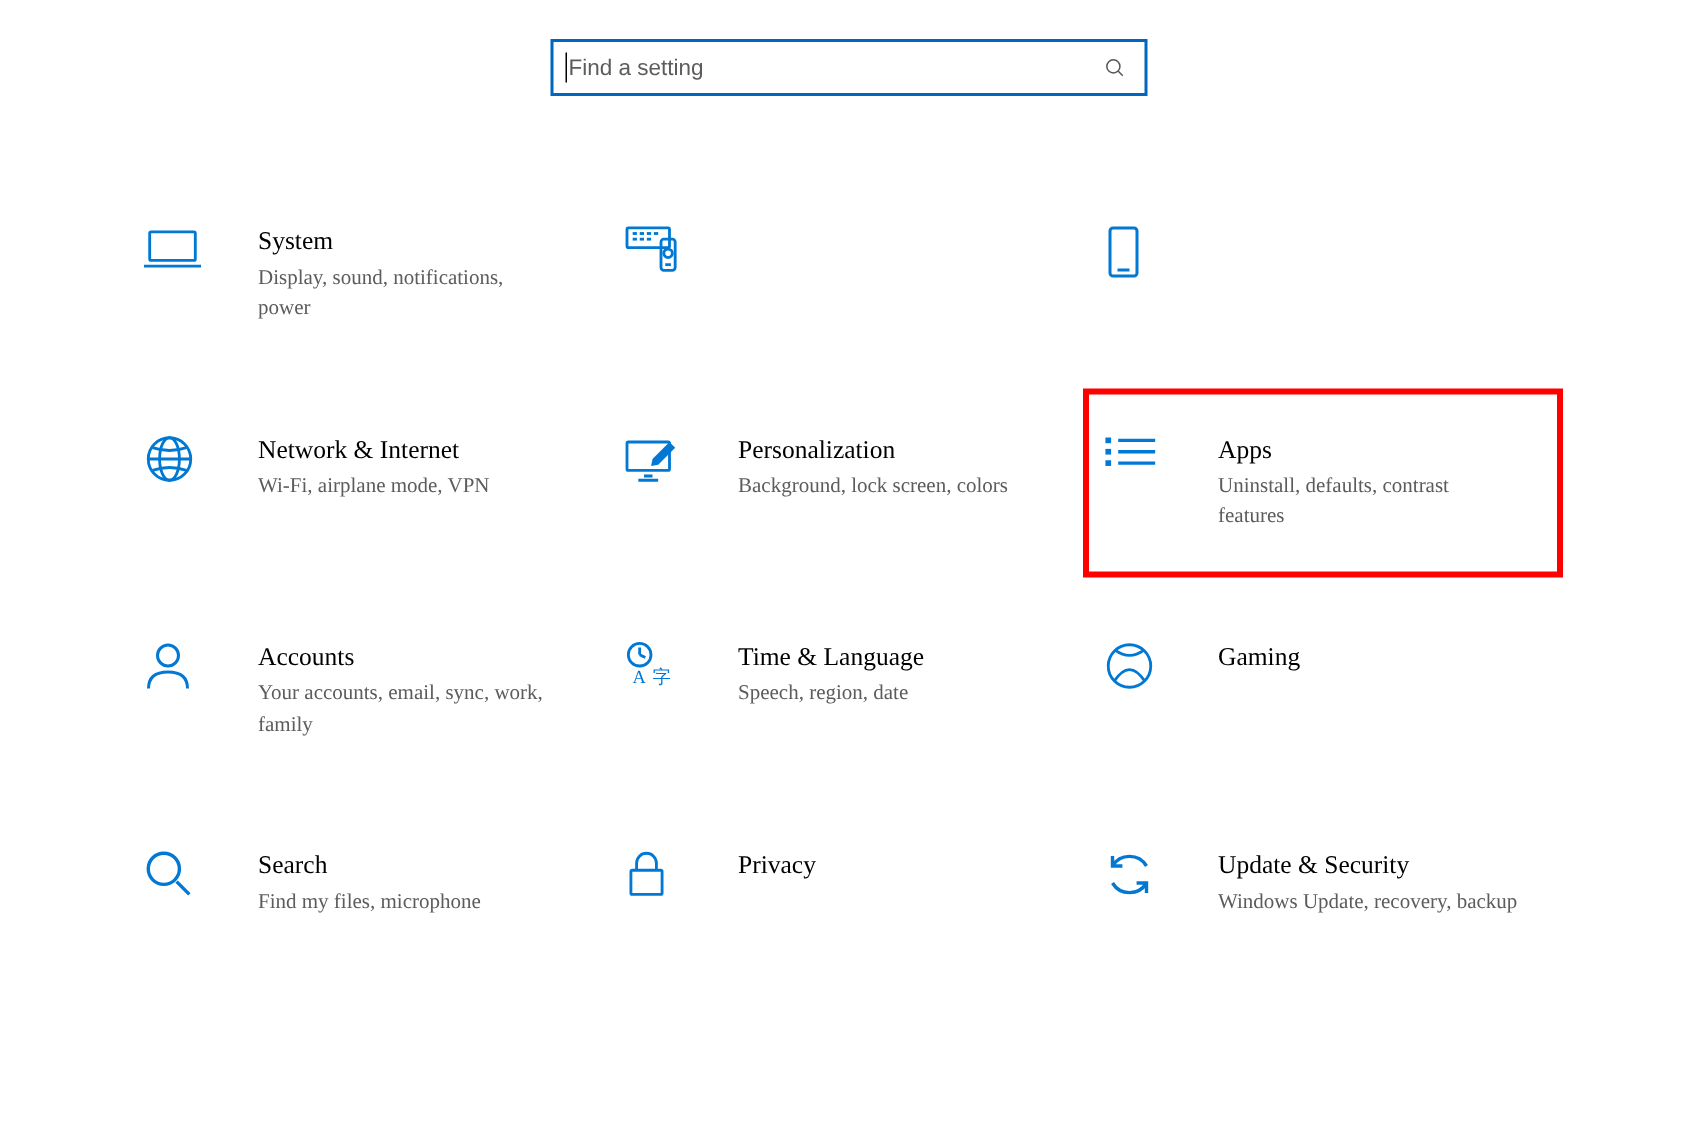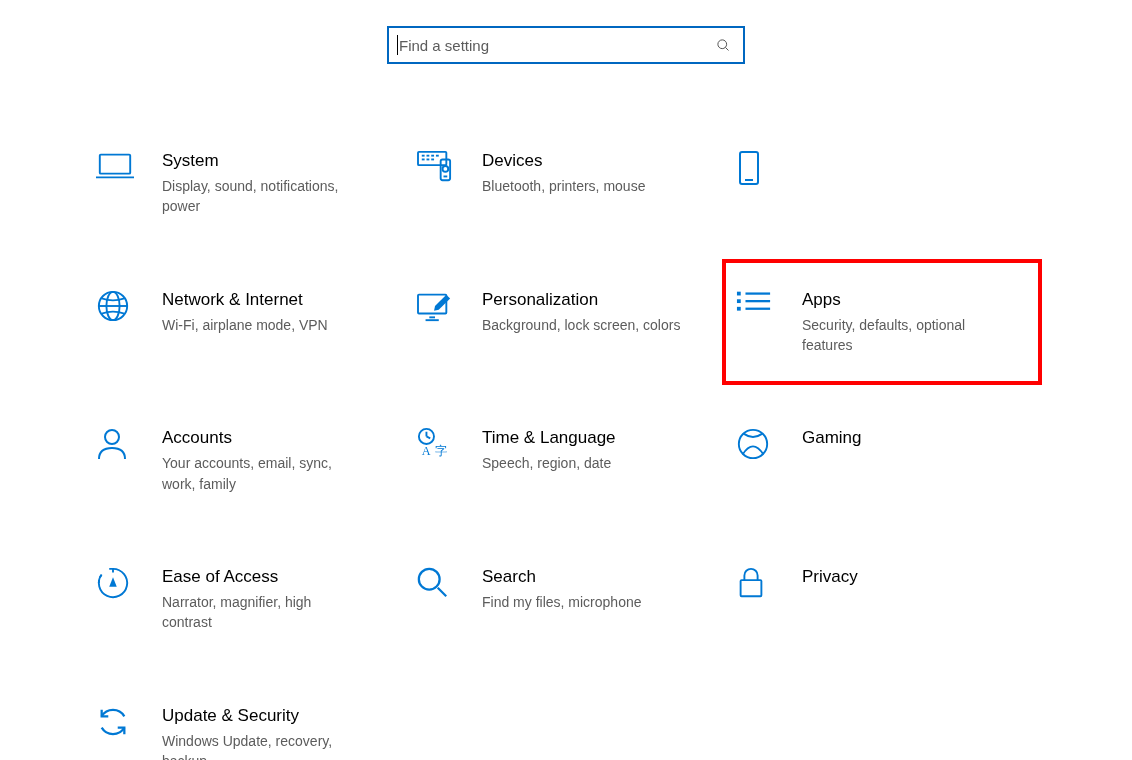--- a/index.html
+++ b/index.html
@@ -14,21 +14,21 @@
       height: 760px;
       overflow: hidden;
     }
     .search-wrap {
       display: flex;
       justify-content: center;
       padding-top: 26px;
       padding-bottom: 30px;
     }
     .search-box {
-      width: 358px;
+      width: 398px;
       height: 38px;
       border: 2px solid #0067c0;
       display: flex;
       align-items: center;
       padding-left: 8px;
       padding-right: 12px;
     }
     .search-cursor {
       width: 1px;
       height: 20px;
@@ -67,23 +67,24 @@
     }
     .tile-icon {
       width: 48px;
       height: 40px;
       flex-shrink: 0;
       display: flex;
       align-items: flex-start;
       justify-content: flex-start;
     }
     .tile-text {
-      margin-left: 18px;
+      margin-left: 28px;
       padding-top: 0;
       max-width: 200px;
+      font-family: Liberation Serif, serif;
     }
     .tile-title {
       color: #000;
       font-size: 17px;
       font-weight: 400;
       line-height: 1.3;
     }
     .tile-desc {
       color: #5c5c5c;
       font-size: 14px;
@@ -132,24 +133,20 @@
           <line x1="16" y1="6" x2="19" y2="6"></line>
           <line x1="21" y1="6" x2="24" y2="6"></line>
         <line x1="6" y1="10" x2="9" y2="10"></line>
           <line x1="11" y1="10" x2="14" y2="10"></line>
           <line x1="16" y1="10" x2="19" y2="10"></line>
         <rect x="26" y="10" width="10" height="22" rx="2"></rect>
         <circle cx="31" cy="20" r="3"></circle>
         <line x1="29" y1="28" x2="33" y2="28"></line>
       </svg>
     </span>
-    <div class="tile-text">
-      <div class="tile-title">Devices</div>
-      <div class="tile-desc">Bluetooth, printers, mouse</div>
-    </div>
   </div>
 
   <div class="tile">
     <span class="tile-icon">
       <svg width="26" height="36" viewBox="0 0 24 36" fill="none" stroke="#0078d4" stroke-width="2">
         <rect x="3" y="2" width="18" height="32" rx="2"></rect>
         <line x1="8" y1="30" x2="16" y2="30"></line>
       </svg>
     </span>
   </div>
@@ -191,21 +188,21 @@
         <rect x="1" y="2" width="4" height="4" fill="#0078d4" stroke="none"></rect>
         <rect x="1" y="10" width="4" height="4" fill="#0078d4" stroke="none"></rect>
         <rect x="1" y="18" width="4" height="4" fill="#0078d4" stroke="none"></rect>
         <line x1="10" y1="4" x2="36" y2="4"></line>
         <line x1="10" y1="12" x2="36" y2="12"></line>
         <line x1="10" y1="20" x2="36" y2="20"></line>
       </svg>
     </span>
     <div class="tile-text">
       <div class="tile-title">Apps</div>
-      <div class="tile-desc">Security, defaults, optional features</div>
+      <div class="tile-desc">Uninstall, defaults, contrast features</div>
     </div>
   </div>
 
   <div class="tile">
     <span class="tile-icon">
       <svg width="32" height="34" viewBox="0 0 32 34" fill="none" stroke="#0078d4" stroke-width="2">
         <circle cx="16" cy="10" r="7"></circle>
         <path d="M3 32 Q3 21 16 21 Q29 21 29 32"></path>
       </svg>
     </span>
@@ -237,34 +234,20 @@
         <circle cx="18" cy="18" r="15"></circle>
         <path d="M8 7 Q18 14 28 7"></path>
         <path d="M7 29 Q18 12 29 29"></path>
       </svg>
     </span>
     <div class="tile-text">
       <div class="tile-title">Gaming</div>
     </div>
   </div>
 
-  <div class="tile">
-    <span class="tile-icon">
-      <svg width="34" height="34" viewBox="0 0 36 36" fill="none" stroke="#0078d4" stroke-width="2">
-        <path d="M18 3 A15 15 0 1 1 6 9"></path>
-        <path d="M3 18 A15 15 0 0 1 6 9" stroke-dasharray="3 3"></path>
-        <polyline points="14,3 18,3 18,7"></polyline>
-        <polygon points="18,12 22,22 14,22" fill="#0078d4" stroke="none"></polygon>
-      </svg>
-    </span>
-    <div class="tile-text">
-      <div class="tile-title">Ease of Access</div>
-      <div class="tile-desc">Narrator, magnifier, high contrast</div>
-    </div>
-  </div>
 
   <div class="tile">
     <span class="tile-icon">
       <svg width="34" height="34" viewBox="0 0 36 36" fill="none" stroke="#0078d4" stroke-width="2.4">
         <circle cx="14" cy="14" r="11"></circle>
         <line x1="23" y1="23" x2="32" y2="32"></line>
       </svg>
     </span>
     <div class="tile-text">
       <div class="tile-title">Search</div>

